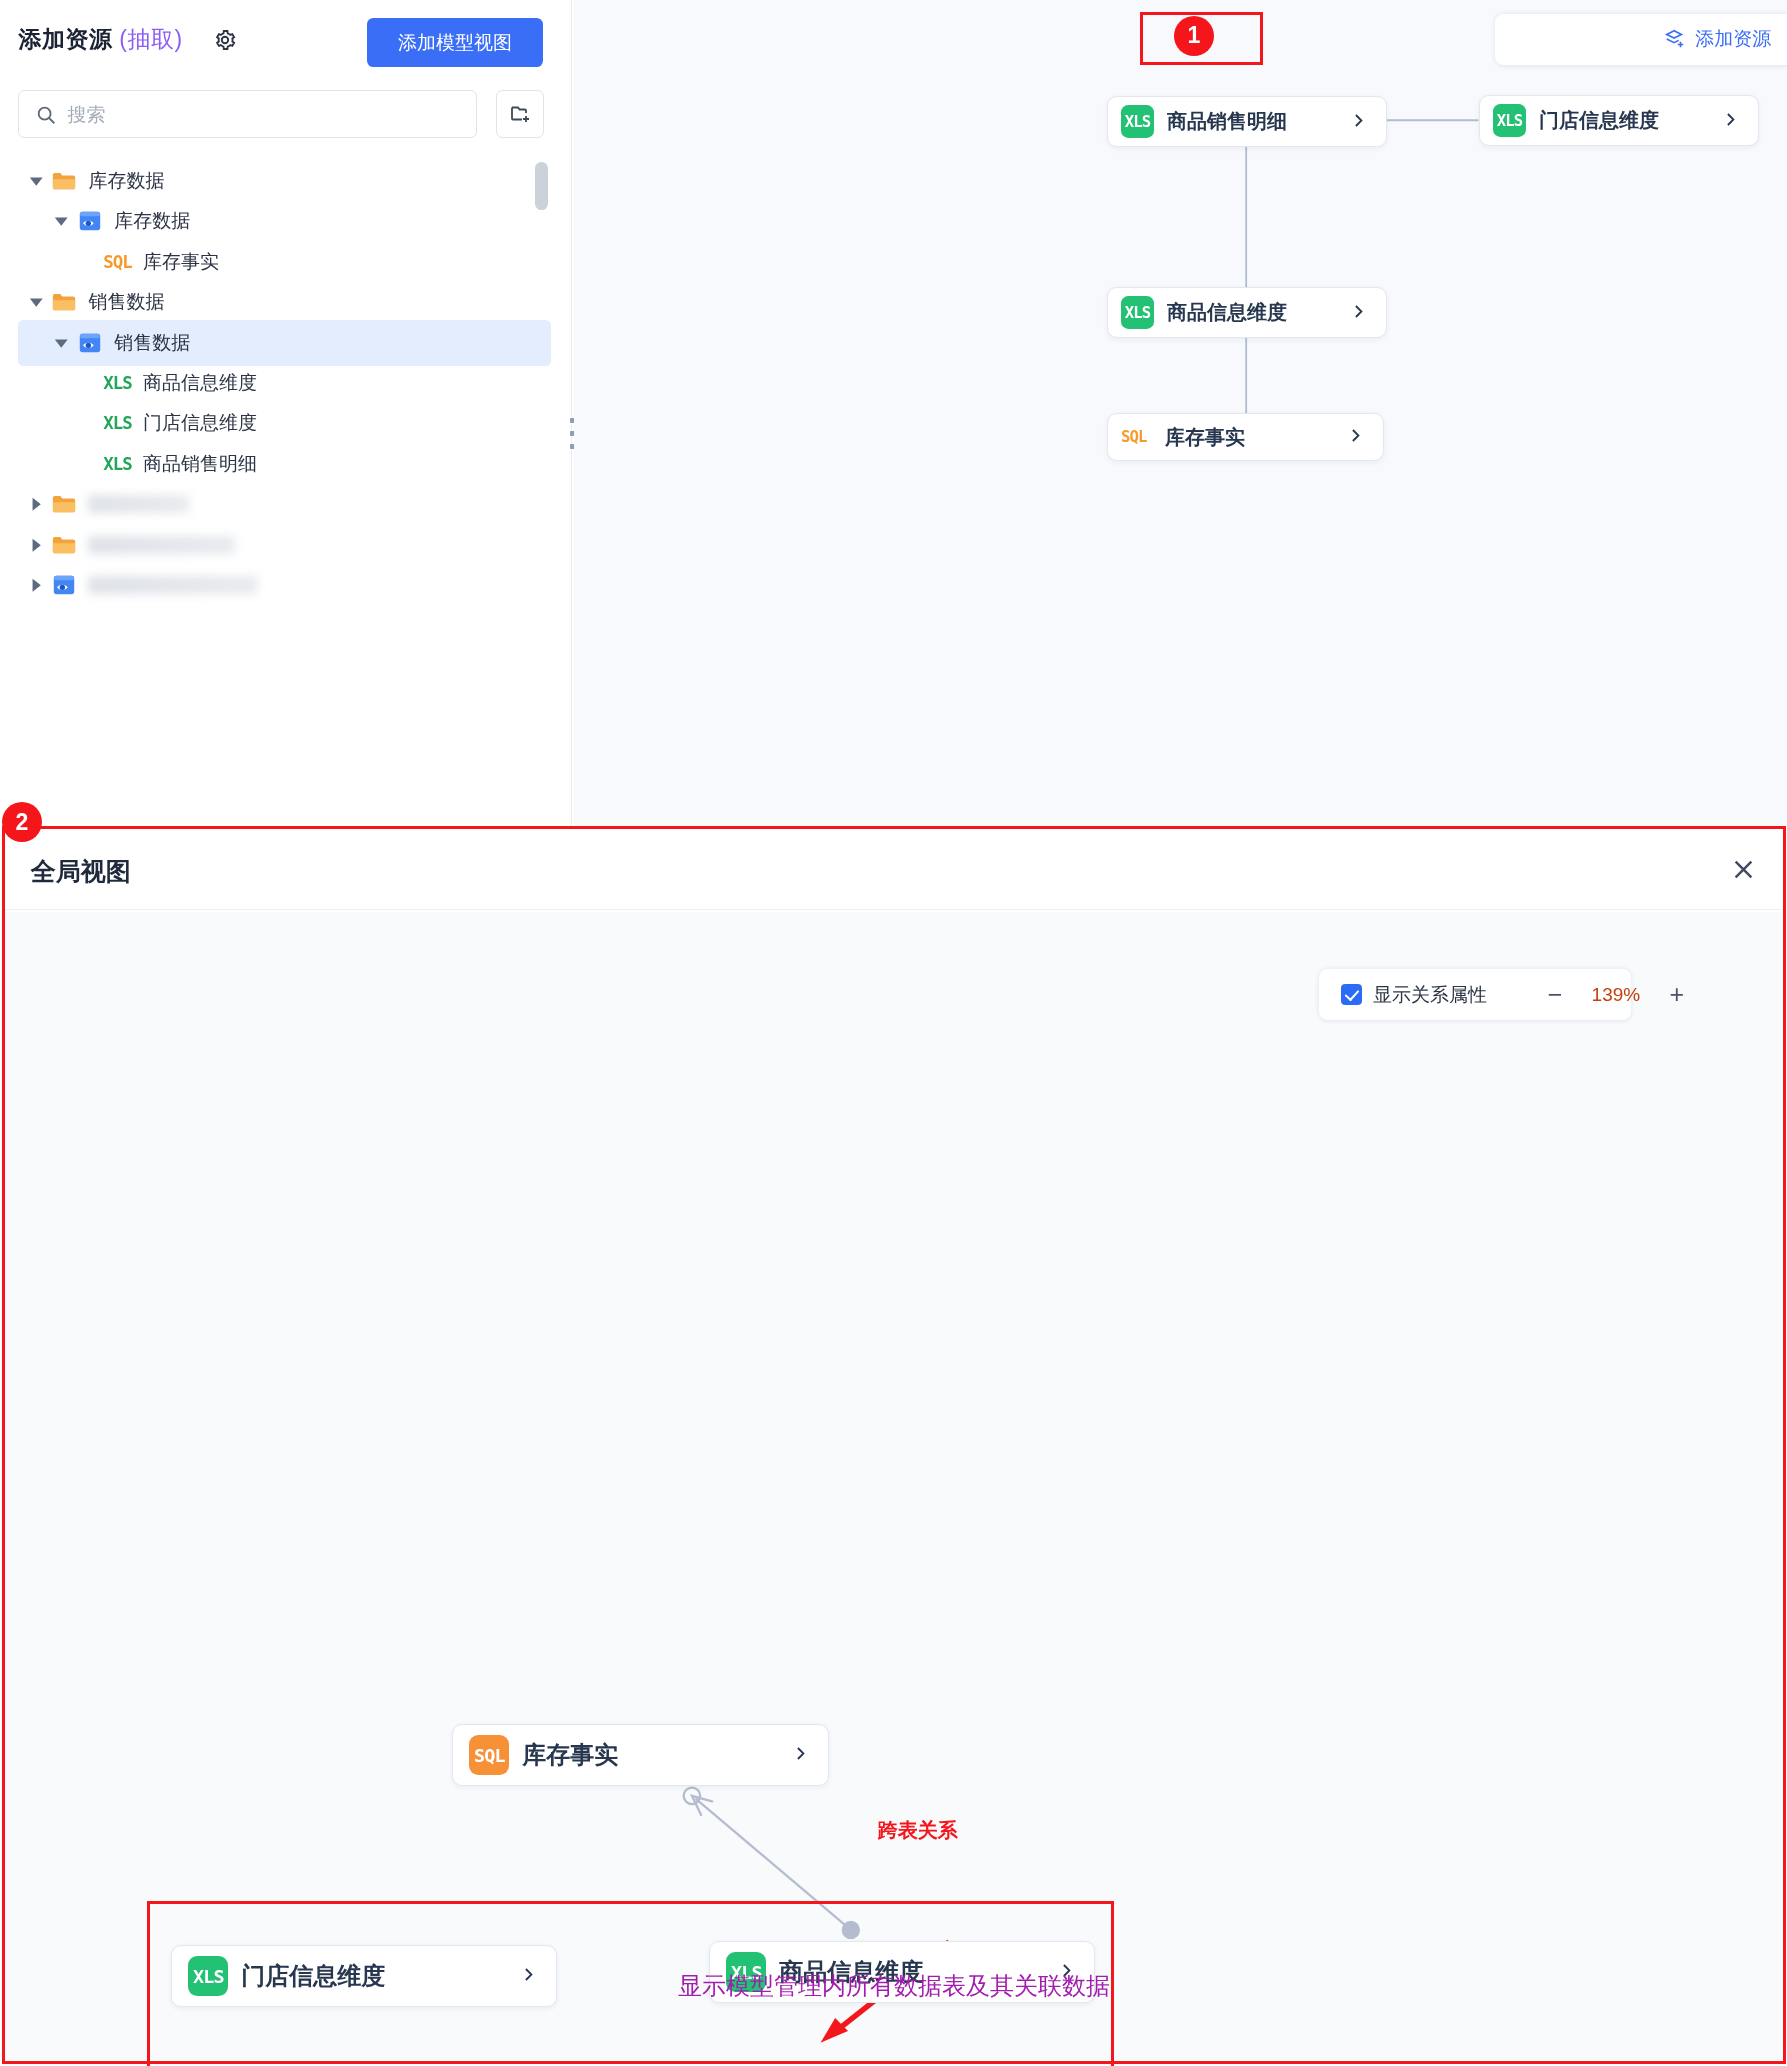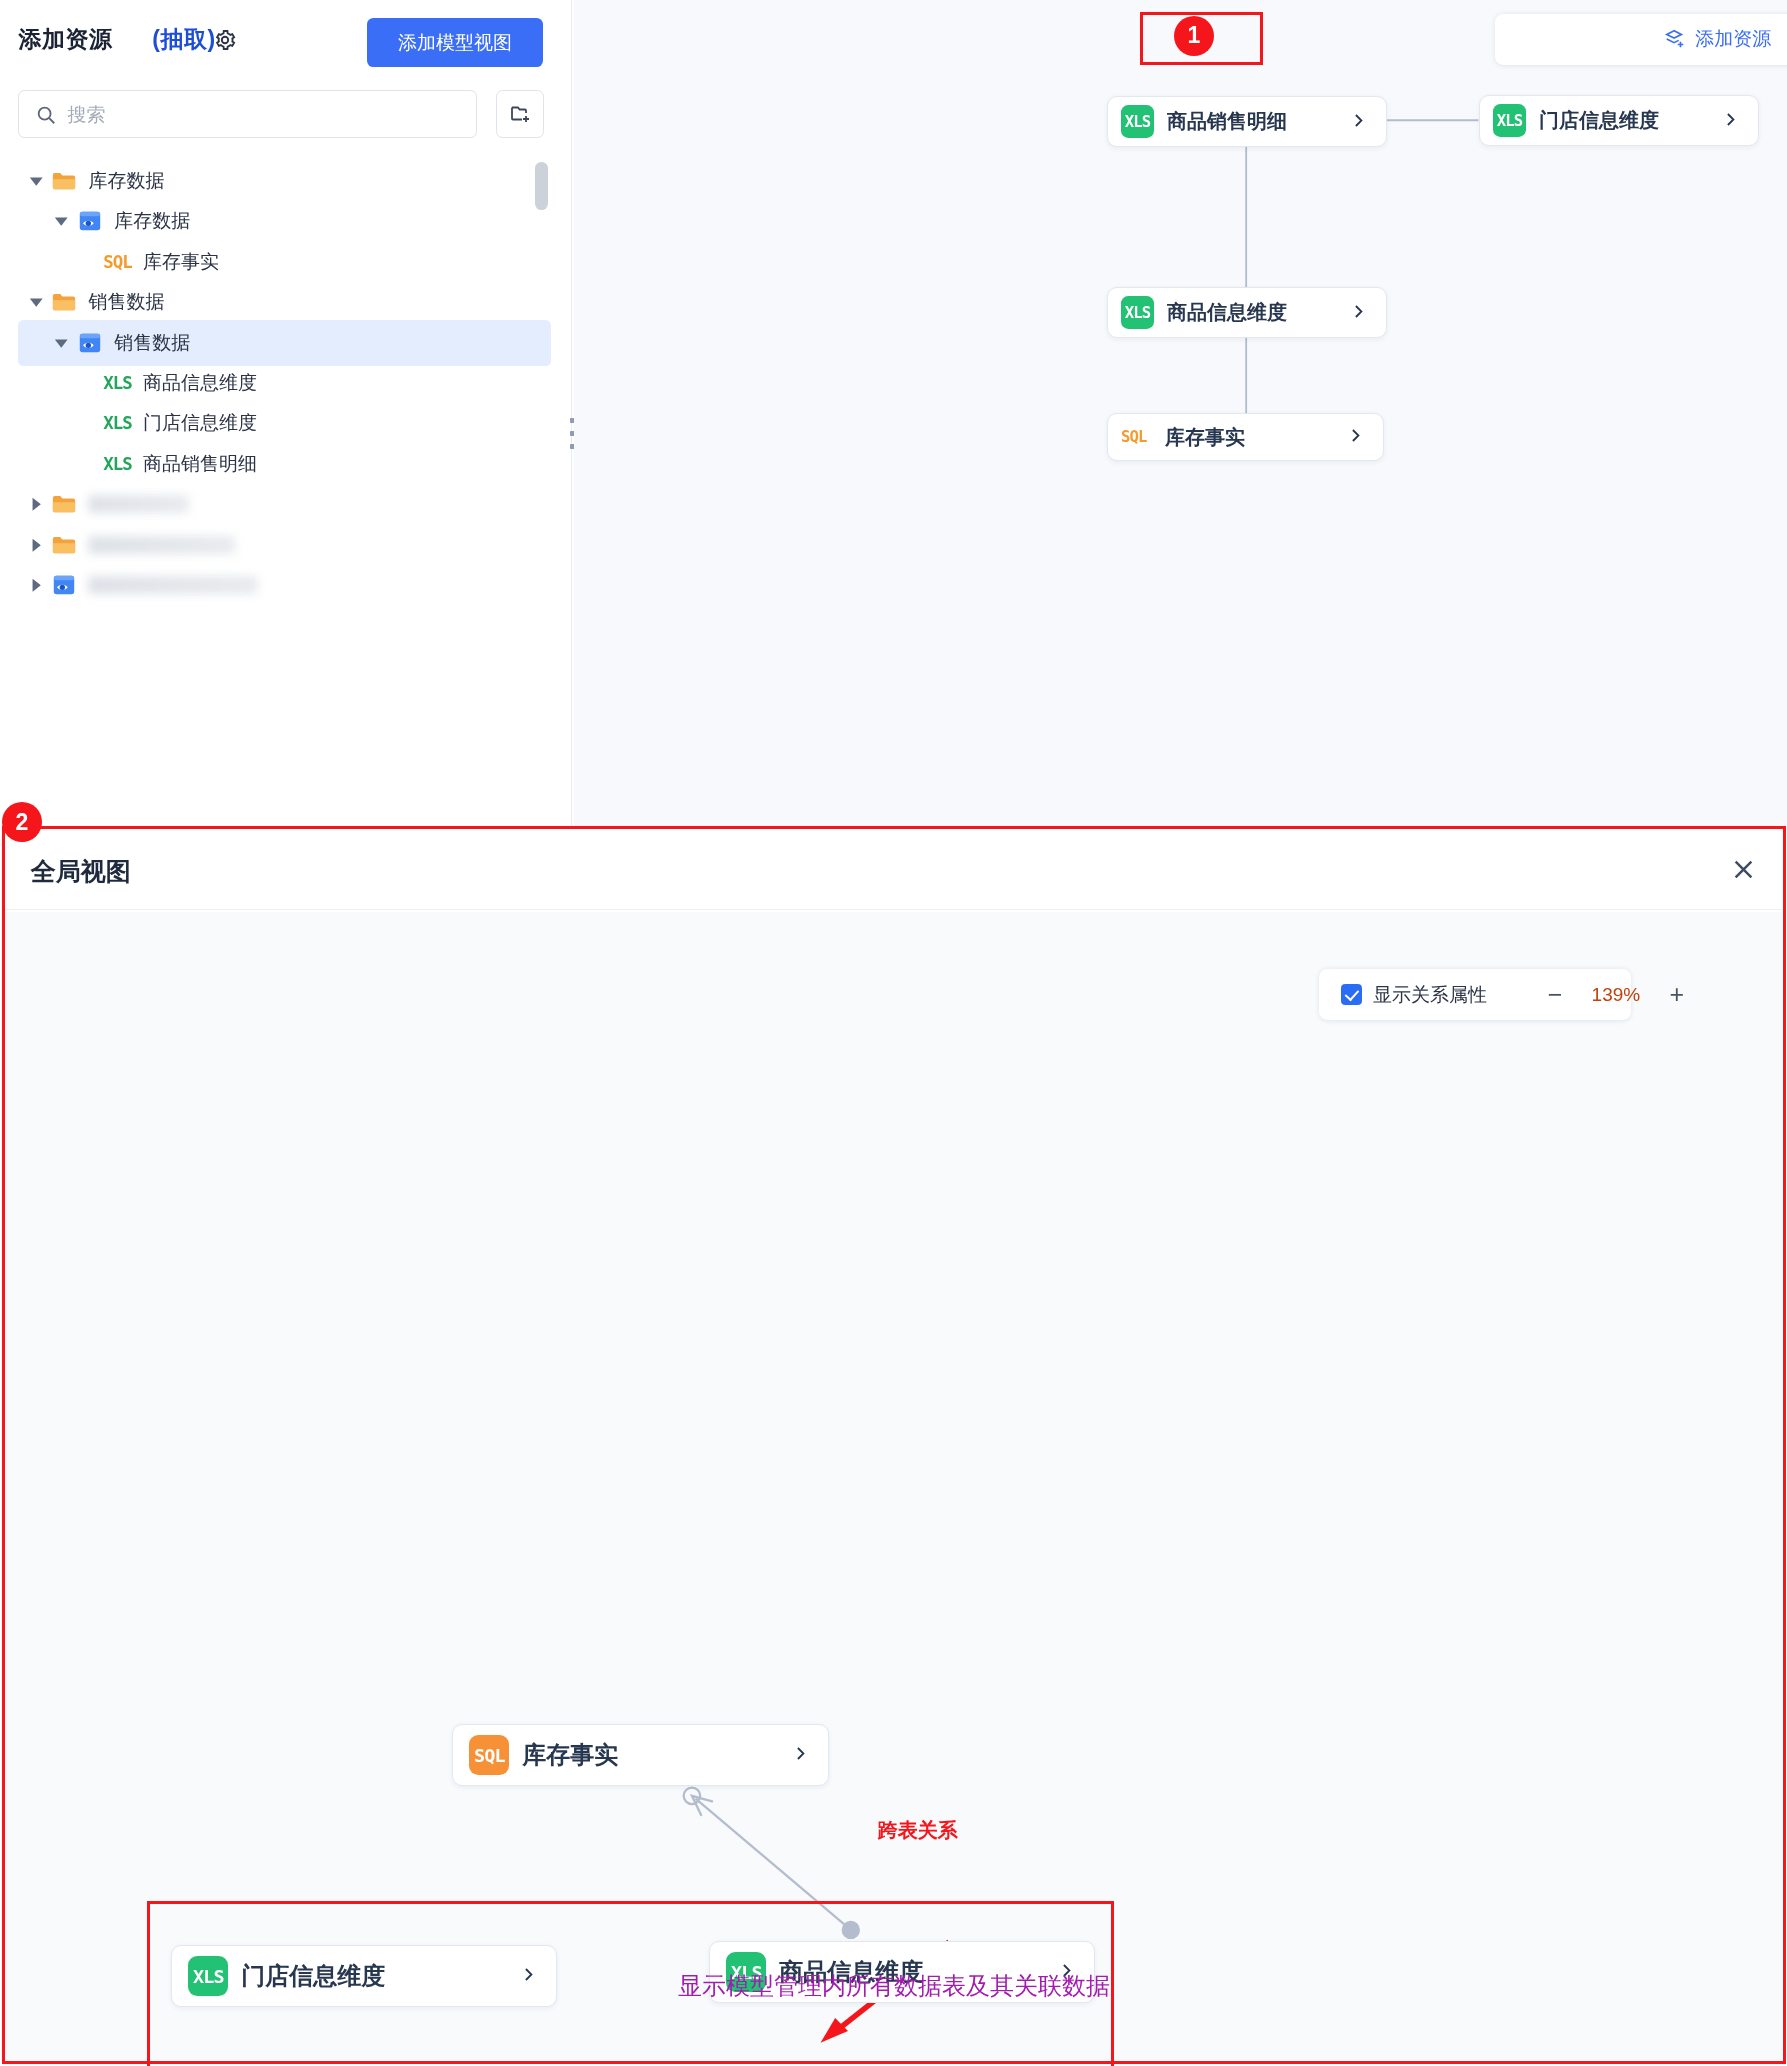--- a/index.html
+++ b/index.html
@@ -19,21 +19,21 @@
     position: absolute; left: 0; top: 0; width: 572px; height: 826px;
     background: #ffffff; border-right: 1.8px solid #e9edf2;
   }
   #sidebar-header {
     position: absolute; left: 0; top: 0; width: 572px; height: 84px;
   }
   #panel-title {
     position: absolute; left: 18.4px; top: 24px;
     font-size: 23px; font-weight: bold; color: #1a2233; letter-spacing: 0.5px;
   }
-  #panel-title .sub { font-weight: bold; color: #1d4ed8; margin-left: 33px; }
+  #panel-title .sub { font-weight: normal; color: #8b5cf6; }
   #gear-icon {
     position: absolute; left: 213px; top: 27.5px; width: 24px; height: 24px;
     cursor: pointer;
   }
   #add-model-view-button {
     position: absolute; left: 367px; top: 18.4px;
     width: 176px; height: 49px; border-radius: 6.4px;
     background: #3b6ef6; color: #fff; border: none;
     font-size: 19px; font-family: inherit; font-weight: 500;
     cursor: pointer;

